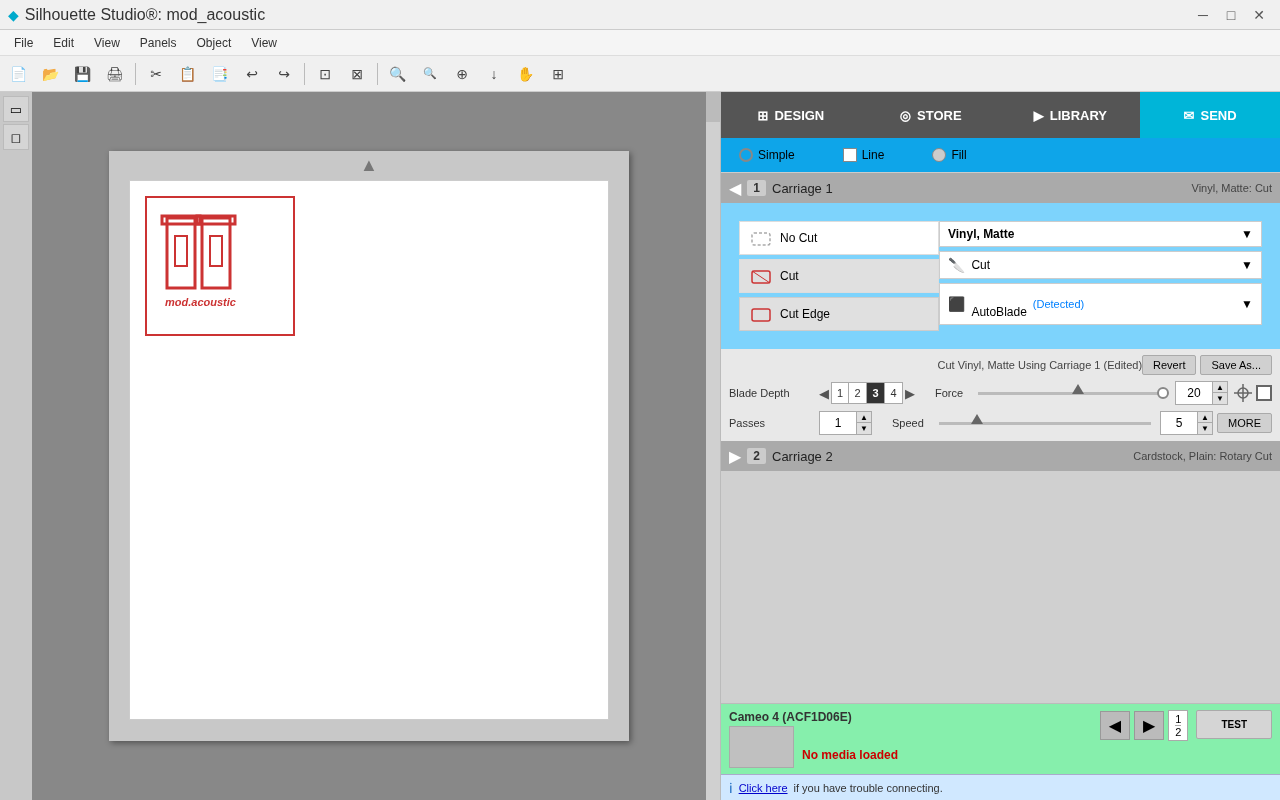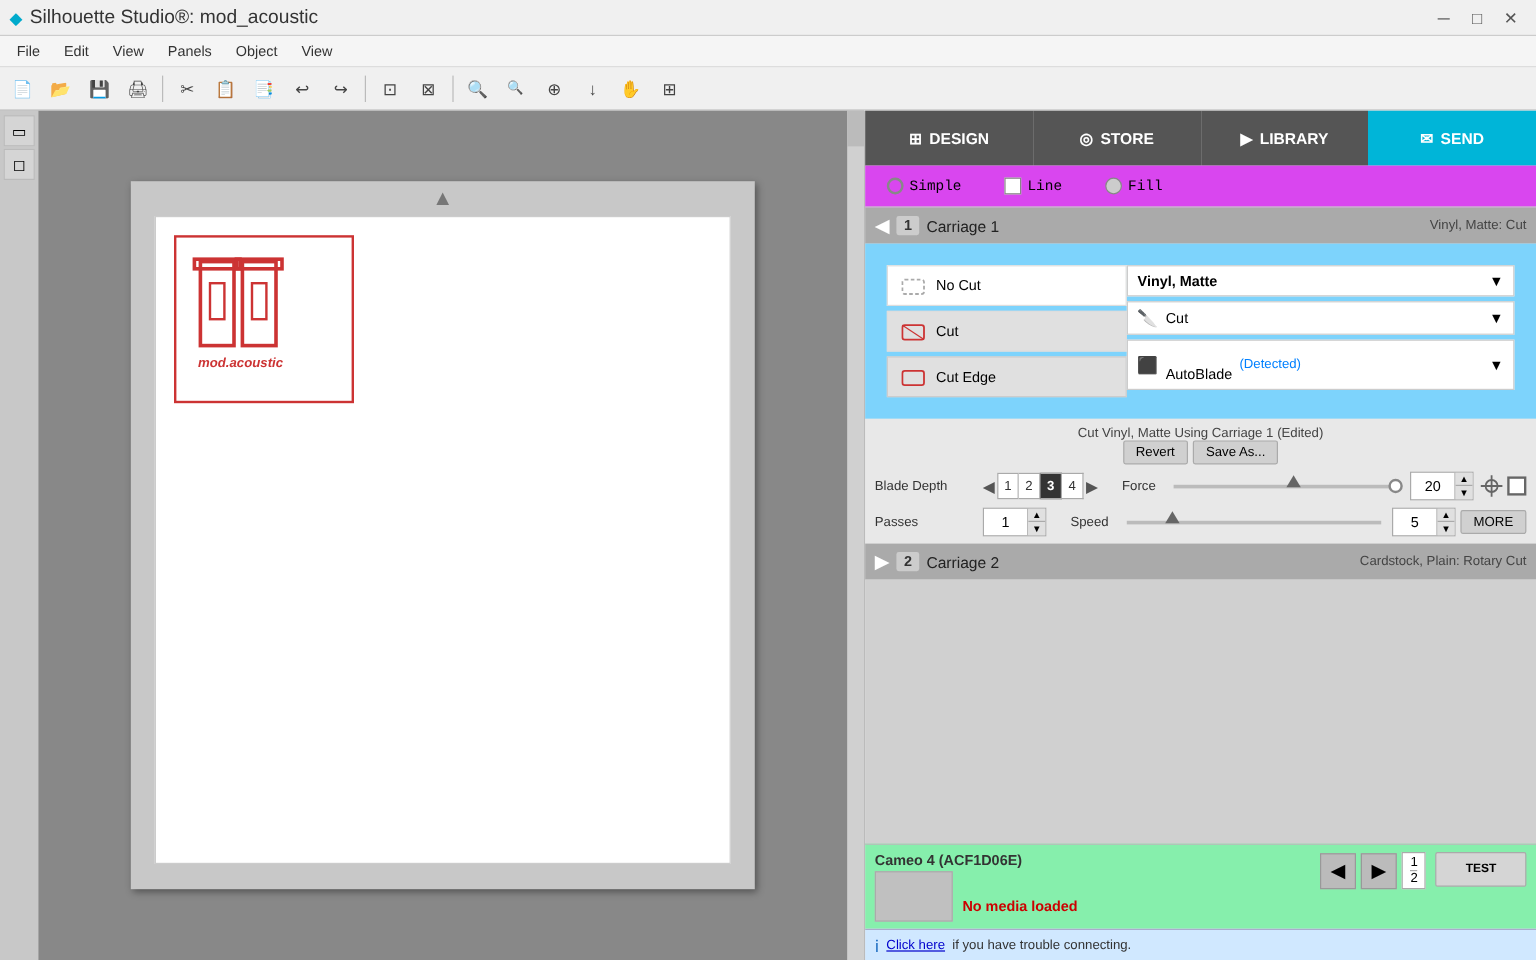--- a/index.html
+++ b/index.html
@@ -32,21 +32,21 @@
 
     
     .nav-tabs { display: flex; height: 46px; }
     .nav-tab { flex: 1; display: flex; align-items: center; justify-content: center; gap: 6px; cursor: pointer; font-size: 13px; font-weight: bold; color: white; }
     .nav-tab.design { background: #555; }
     .nav-tab.store { background: #555; }
     .nav-tab.library { background: #555; }
     .nav-tab.send { background: #00b5d8; }
 
     
-    .mode-tabs { display: flex; background: #d946ef; padding: 6px 10px; gap: 20px; border-bottom: 1px solid #ccc; font-family: Liberation Mono, monospace; }
+    .mode-tabs { display: flex; background: #0ea5e9; padding: 6px 10px; gap: 32px; border-bottom: 1px solid #ccc; }
     .mode-tab { display: flex; align-items: center; gap: 5px; cursor: pointer; padding: 4px 8px; border-radius: 3px; font-size: 12px; }
     .mode-tab .radio-circle { width: 14px; height: 14px; border-radius: 50%; border: 2px solid #888; display: flex; align-items: center; justify-content: center; }
 
     
     .carriage-header { background: #aaa; height: 30px; display: flex; align-items: center; padding: 0 8px; gap: 6px; }
     .carriage-num { background: #ccc; border-radius: 2px; padding: 1px 6px; font-size: 12px; color: #333; font-weight: bold; }
     .carriage-title { font-size: 13px; color: #222; flex: 1; }
     .carriage-info { font-size: 11px; color: #444; margin-left: auto; }
     .revert-btn { background: #d0d0d0; border: 1px solid #aaa; padding: 3px 10px; cursor: pointer; font-size: 11px; border-radius: 2px; }
     .saveas-btn { background: #d0d0d0; border: 1px solid #aaa; padding: 3px 10px; cursor: pointer; font-size: 11px; border-radius: 2px; }
@@ -245,21 +245,21 @@
           <span style="font-size:14px;">⬛</span>
           <span style="font-size:12px;margin-top:16px;">AutoBlade</span>
           <span style="font-size:11px; color:#0080ff;">(Detected)</span>
           <span style="font-size:12px; margin-left:auto;">▼</span>
         </div>
       </div>
     </div>
 
     <div style="background:#e8e8e8; padding:6px 8px;">
 
-      <div style="display:flex; align-items:center; justify-content:center; margin-bottom:6px;flex-direction:column;">
+      <div style="display:flex; align-items:center; justify-content:flex-end; margin-bottom:6px;">
         <span style="font-size:11px; color:#444;">Cut Vinyl, Matte Using Carriage 1 (Edited)</span>
         <div style="display:flex; gap:4px;border-radius:10px;">
           <button class="revert-btn">Revert</button>
           <button class="saveas-btn">Save As...</button>
         </div>
       </div>
 
       <div style="display:flex; align-items:center; gap:10px; margin-bottom:6px;">
 
         <span style="font-size:11px; color:#333; width:80px;">Blade Depth</span>

